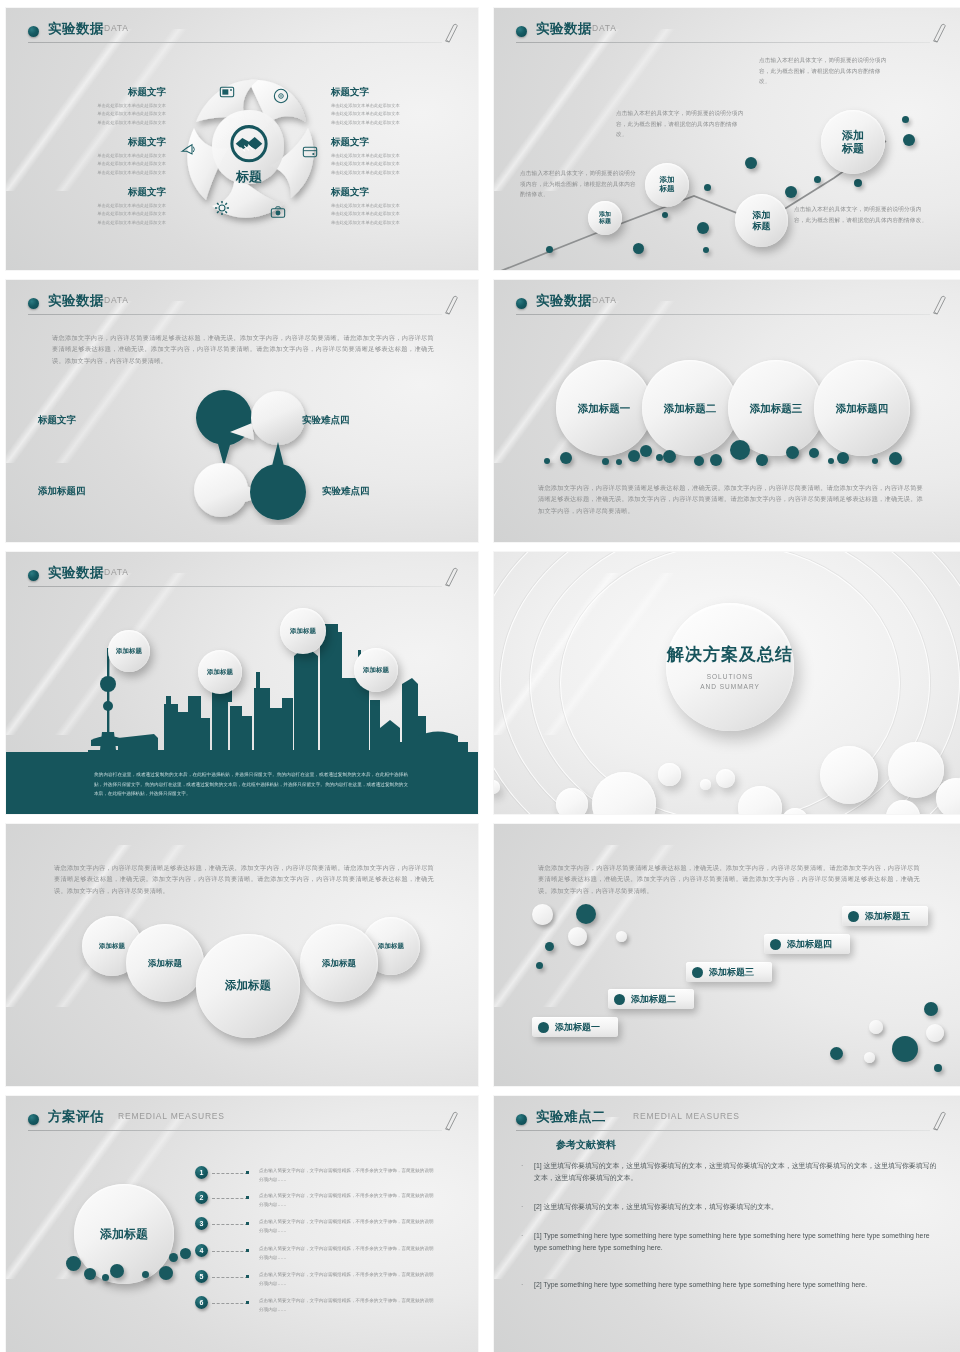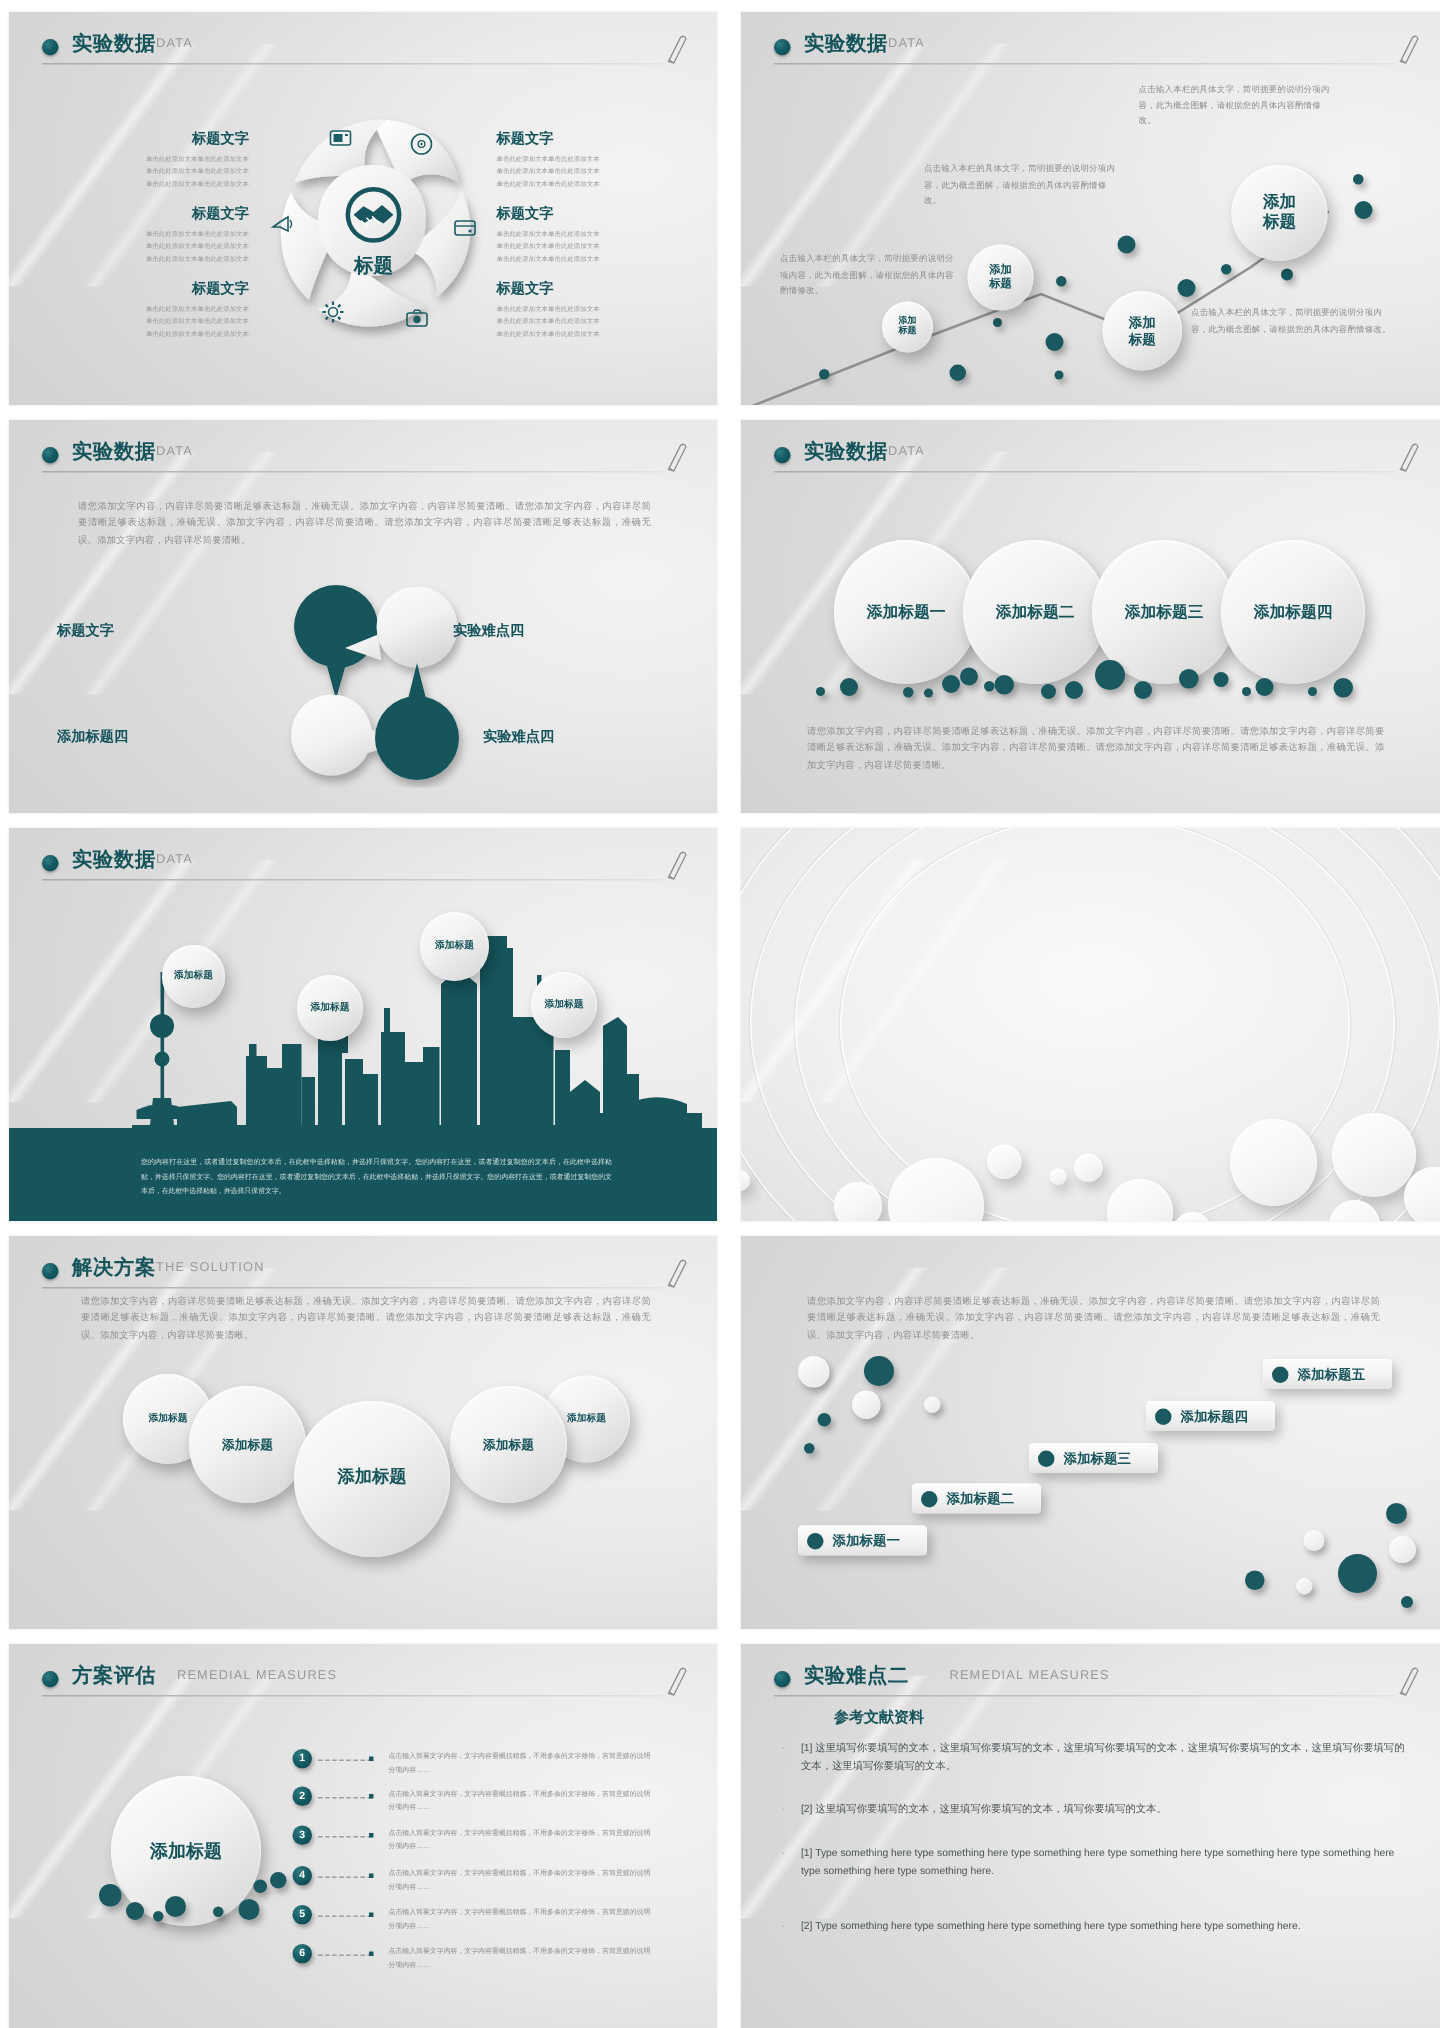--- a/index.html
+++ b/index.html
@@ -468,46 +468,43 @@
   <div class="s5-text">您的内容打在这里，或者通过复制您的文本后，在此框中选择粘贴，并选择只保留文字。您的内容打在这里，或者通过复制您的文本后，在此框中选择粘贴，并选择只保留文字。您的内容打在这里，或者通过复制您的文本后，在此框中选择粘贴，并选择只保留文字。您的内容打在这里，或者通过复制您的文本后，在此框中选择粘贴，并选择只保留文字。</div>
 </div>
 
 <div class="slide s6">
   <div class="s6-ring" style="left:66px; top:-8px; width:340px; height:278px;"></div>
   <div class="s6-ring" style="left:36px; top:-30px; width:400px; height:322px;"></div>
   <div class="s6-ring" style="left:6px; top:-54px; width:460px; height:368px;"></div>
   <div class="s6-ring" style="left:-24px; top:-78px; width:520px; height:416px;"></div>
   <div class="s6-ring" style="left:-56px; top:-104px; width:584px; height:466px;"></div>
 
+  <div class="s6-main">
+    <div class="zh">解决方案及总结</div>
+    <div class="en1">
+      <span>SOLUTIONS</span><br>
+      <span>AND SUMMARY</span>
+    </div>
+  </div>
 
   <div class="s6-bubble" style="left:-8px; bottom:20px; width:14px; height:14px;"></div>
   <div class="s6-bubble" style="left:62px; bottom:-6px; width:32px; height:32px;"></div>
   <div class="s6-bubble" style="left:98px; bottom:-22px; width:64px; height:64px;"></div>
   <div class="s6-bubble" style="left:164px; bottom:28px; width:23px; height:23px;"></div>
   <div class="s6-bubble" style="left:206px; bottom:24px; width:11px; height:11px;"></div>
   <div class="s6-bubble" style="left:222px; bottom:26px; width:19px; height:19px;"></div>
   <div class="s6-bubble" style="left:244px; bottom:-16px; width:44px; height:44px;"></div>
   <div class="s6-bubble" style="left:288px; bottom:-20px; width:26px; height:26px;"></div>
   <div class="s6-bubble" style="left:326px; bottom:10px; width:58px; height:58px;"></div>
   <div class="s6-bubble" style="left:394px; bottom:16px; width:56px; height:56px;"></div>
   <div class="s6-bubble" style="left:392px; bottom:-20px; width:34px; height:34px;"></div>
   <div class="s6-bubble" style="left:442px; bottom:-4px; width:40px; height:40px;"></div>
 </div>
 
 <div class="slide">
-  <div class="hdr">
-    <span class="bullet"></span>
-    <span class="cn">解决方案</span>
-    <span class="en" style="left:76px">THE SOLUTION</span>
-    <div class="rule"></div>
-    <svg class="pen" viewBox="0 0 20 24">
-      <path d="M4 21 L13 3 Q16 1 17 4 L8 22 Z" fill="none" stroke="#6d7072" stroke-width="1"></path>
-      <path d="M5 20 L8 22" stroke="#6d7072" stroke-width="1" fill="none"></path>
-    </svg>
-  </div>
 
   <div class="body-text" style="left:48px; top:38px; width:380px;">请您添加文字内容，内容详尽简要清晰足够表达标题，准确无误。添加文字内容，内容详尽简要清晰。请您添加文字内容，内容详尽简要清晰足够表达标题，准确无误。添加文字内容，内容详尽简要清晰。请您添加文字内容，内容详尽简要清晰足够表达标题，准确无误。添加文字内容，内容详尽简要清晰。</div>
 
   <div class="pw-circle" style="left:76px; top:92px; width:60px; height:60px; font-size:6.5px;">
         <span>添加标题</span>
       </div>
   <div class="pw-circle" style="left:356px; top:93px; width:58px; height:58px; font-size:6.5px;">
         <span>添加标题</span>
       </div>
   <div class="pw-circle" style="left:120px; top:100px; width:78px; height:78px; font-size:8.5px;">

